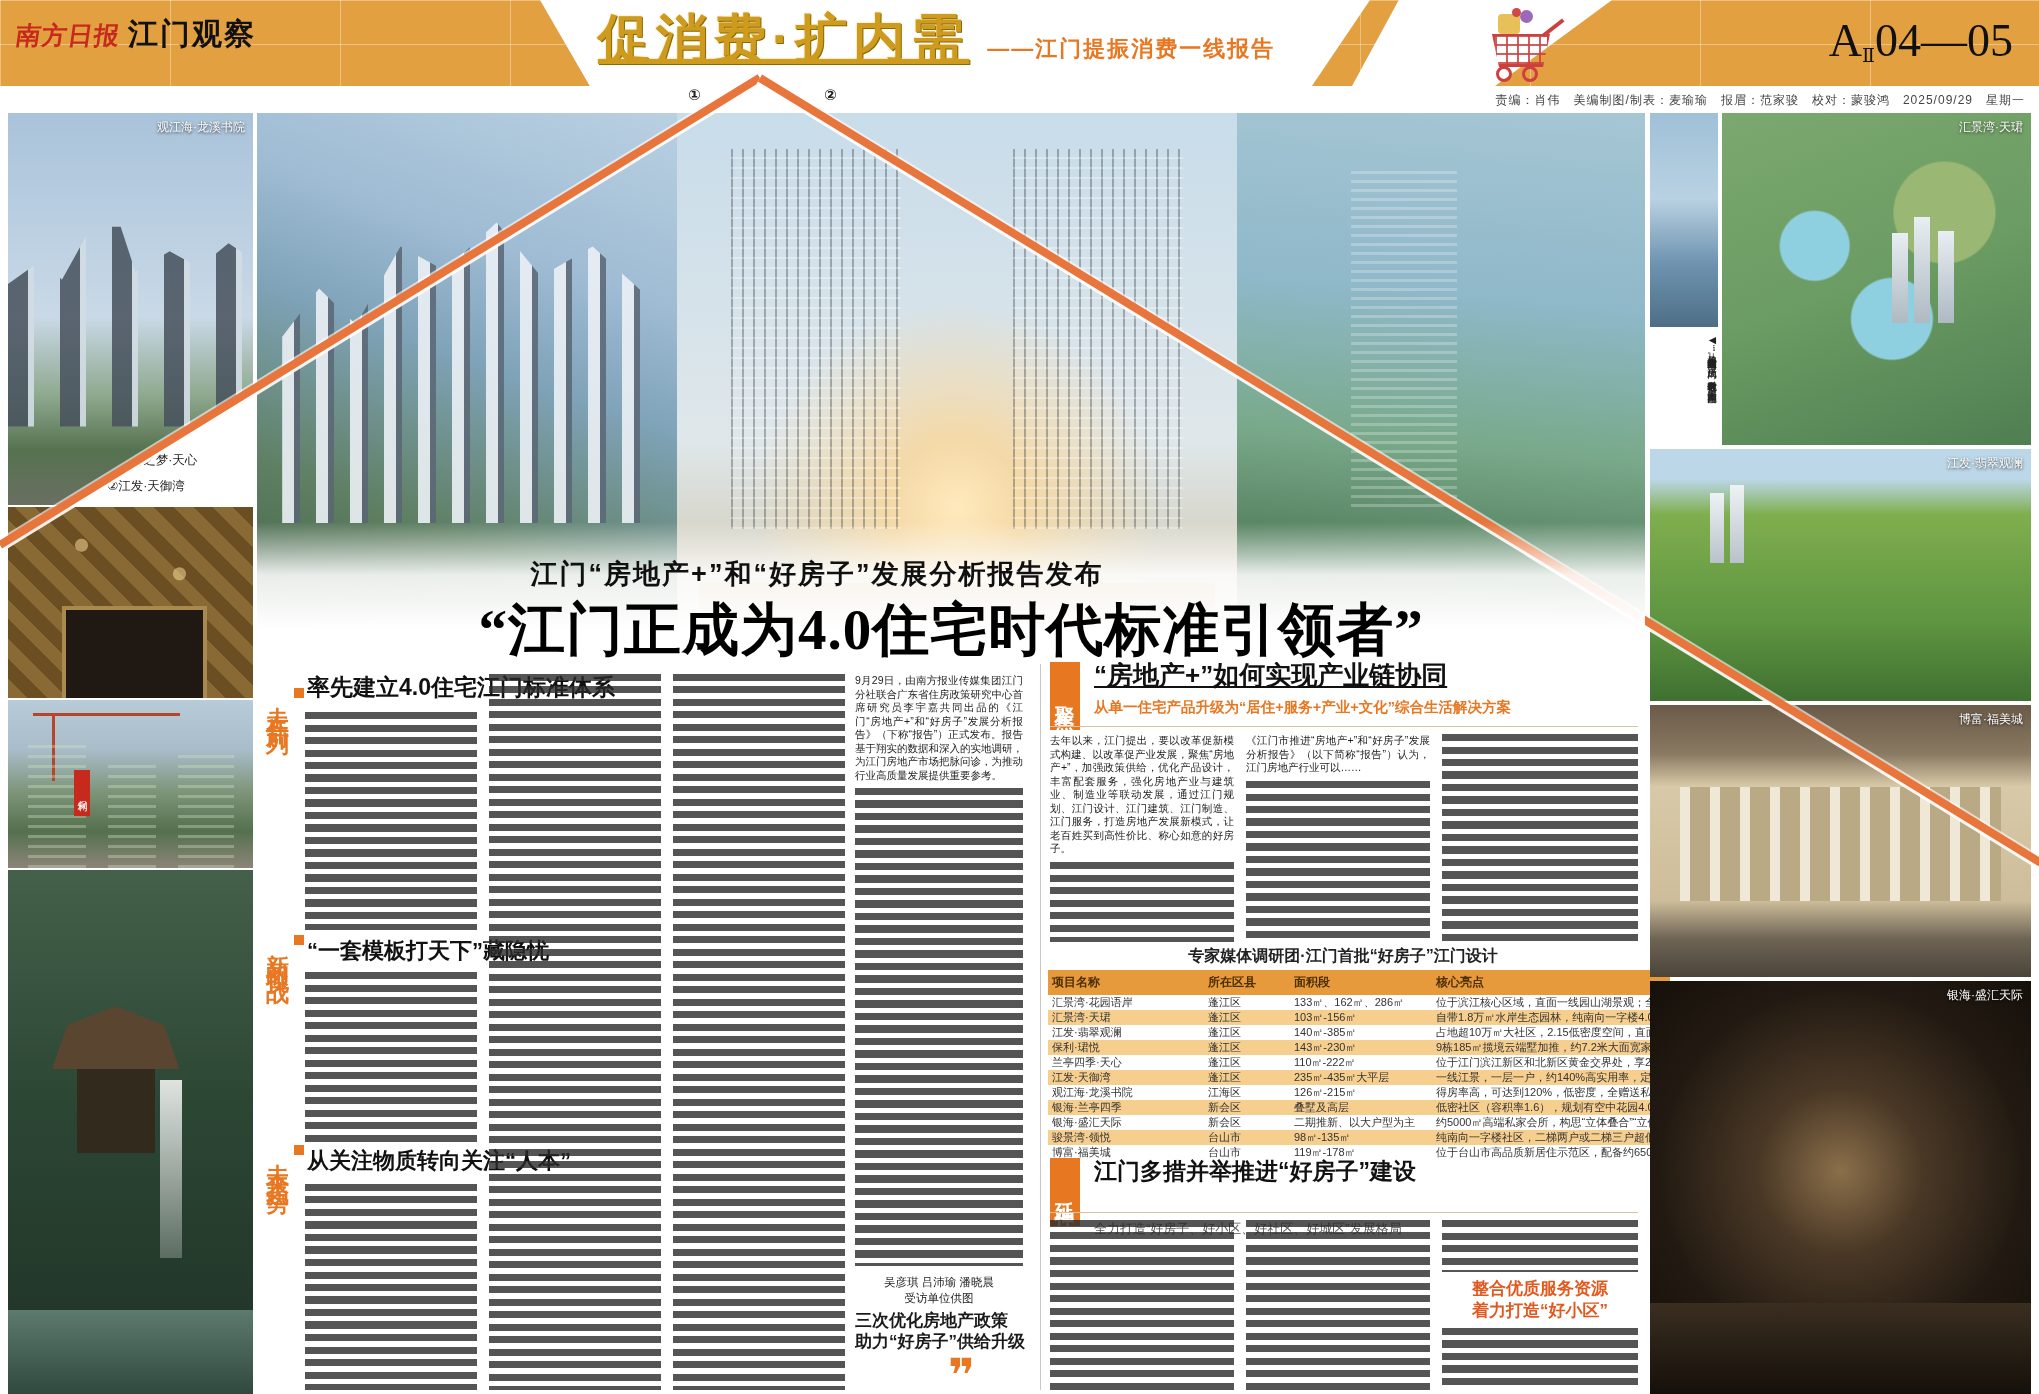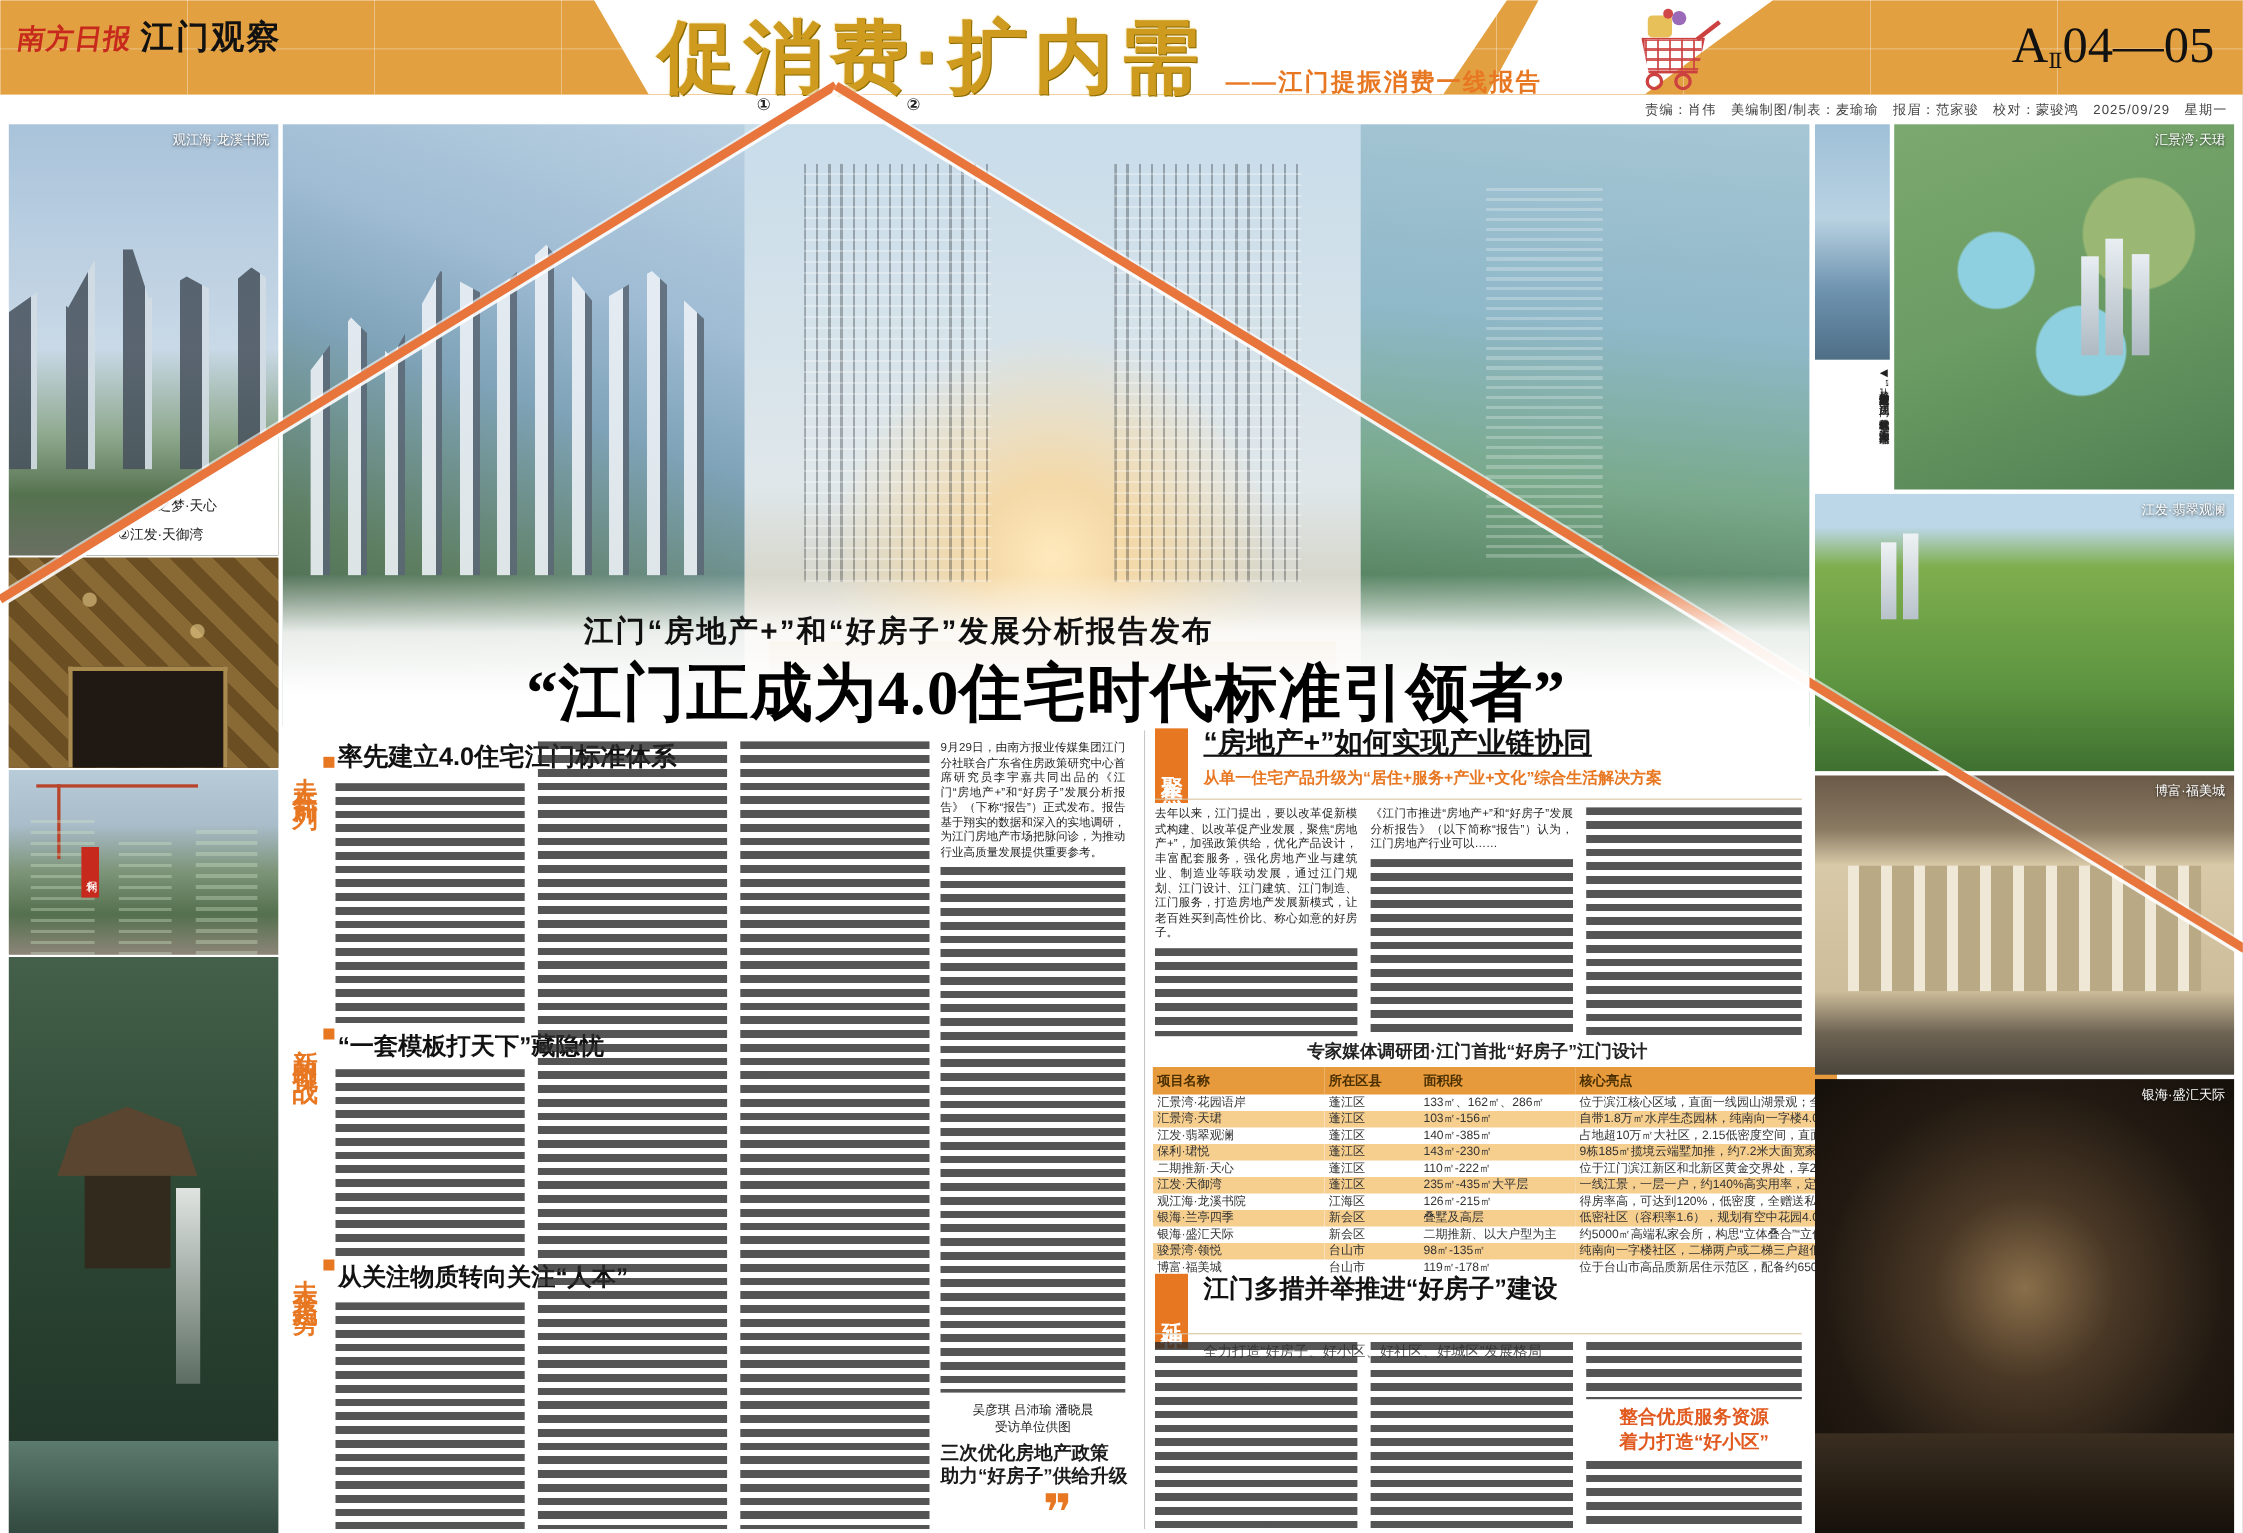--- a/index.html
+++ b/index.html
@@ -14,22 +14,22 @@
       linear-gradient(90deg,rgba(255,255,255,.35) 1px,transparent 1px);
     background-size:170px 44px;}
   .banner-wedge{left:540px;top:0;width:830px;height:86px;background:#fff;
     clip-path:polygon(6% 100%,0 0,100% 0,93% 100%);}
   .banner-wedge2{left:1352px;top:0;width:260px;height:86px;background:#fff;
     clip-path:polygon(0 100%,18% 0,100% 0,55% 100%);}
   .masthead{left:16px;top:14px;display:flex;align-items:baseline;gap:8px;}
   .paper-logo{color:#C8291D;font-weight:900;font-size:25px;transform:skewX(-8deg);letter-spacing:1px;}
   .edition{color:#111;font-weight:900;font-size:30px;letter-spacing:2px;}
   .big-title-row{left:598px;top:4px;display:flex;align-items:flex-end;gap:18px;}
-  .big-title{font-size:72px;font-weight:900;letter-spacing:6px;color:#CE9B1E;
-    text-shadow:1px 1px 0 #8a6a00,0 0 2px #e8c86a;font-family:"Liberation Sans",sans-serif;}
+  .big-title{font-size:52px;font-weight:900;letter-spacing:6px;color:#CE9B1E;
+    text-shadow:1px 1px 0 #8a6a00,0 0 2px #e8c86a;font-family:"Liberation Sans",sans-serif;text-decoration:underline;}
   .big-sub{font-size:22px;font-weight:900;color:#E87722;padding-bottom:10px;letter-spacing:2px;}
   .pagenum{right:26px;top:14px;font-family:"Liberation Serif","DejaVu Serif",serif;color:#111;font-size:46px;}
   .pagenum .rm{font-size:19px;vertical-align:-6px;}
   
   .cart{left:1478px;top:8px;width:90px;height:70px;}
   .cart-basket{position:absolute;left:14px;top:26px;width:52px;height:28px;border:3px solid #cc4040;border-top:2px solid #cc4040;
     clip-path:polygon(0 0,100% 0,88% 100%,12% 100%);
     background:repeating-linear-gradient(90deg,rgba(204,64,64,.85) 0 2px,transparent 2px 11px),
                repeating-linear-gradient(0deg,rgba(204,64,64,.85) 0 2px,transparent 2px 9px);}
   .cart-wheel{position:absolute;width:10px;height:10px;border:3px solid #cc4040;border-radius:50%;top:58px;}
@@ -305,21 +305,21 @@
           <td class="c-area">140㎡-385㎡</td>
           <td class="c-high">占地超10万㎡大社区，2.15低密度空间，直面高尔夫绿岭</td>
         </tr>
         <tr class="odd">
           <td class="c-name">保利·珺悦</td>
           <td class="c-dist">蓬江区</td>
           <td class="c-area">143㎡-230㎡</td>
           <td class="c-high">9栋185㎡揽境云端墅加推，约7.2米大面宽家族巨厅，卧室科学平衡配比</td>
         </tr>
         <tr class="even">
-          <td class="c-name">二期推新·天心</td>
+          <td class="c-name">兰亭四季·天心</td>
           <td class="c-dist">蓬江区</td>
           <td class="c-area">110㎡-222㎡</td>
           <td class="c-high">位于江门滨江新区和北新区黄金交界处，享270°环幕十亩果岭，高端住宅代表</td>
         </tr>
         <tr class="odd">
           <td class="c-name">江发·天御湾</td>
           <td class="c-dist">蓬江区</td>
           <td class="c-area">235㎡-435㎡大平层</td>
           <td class="c-high">一线江景，一层一户，约140%高实用率，定位高端圈层</td>
         </tr>

